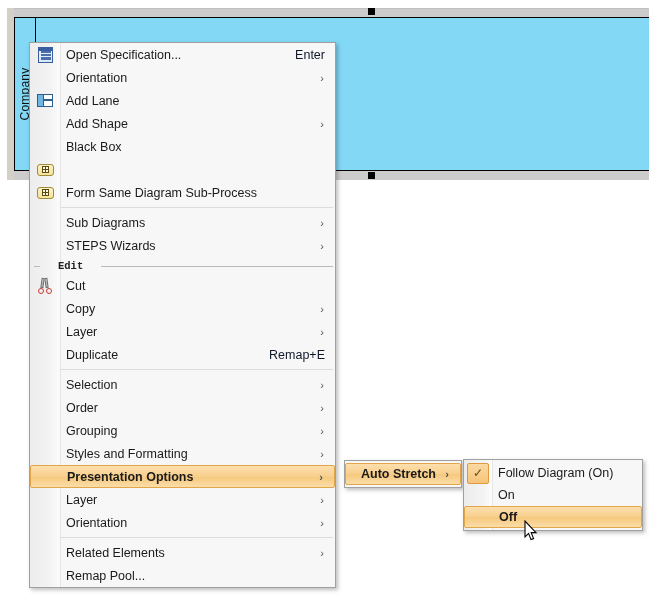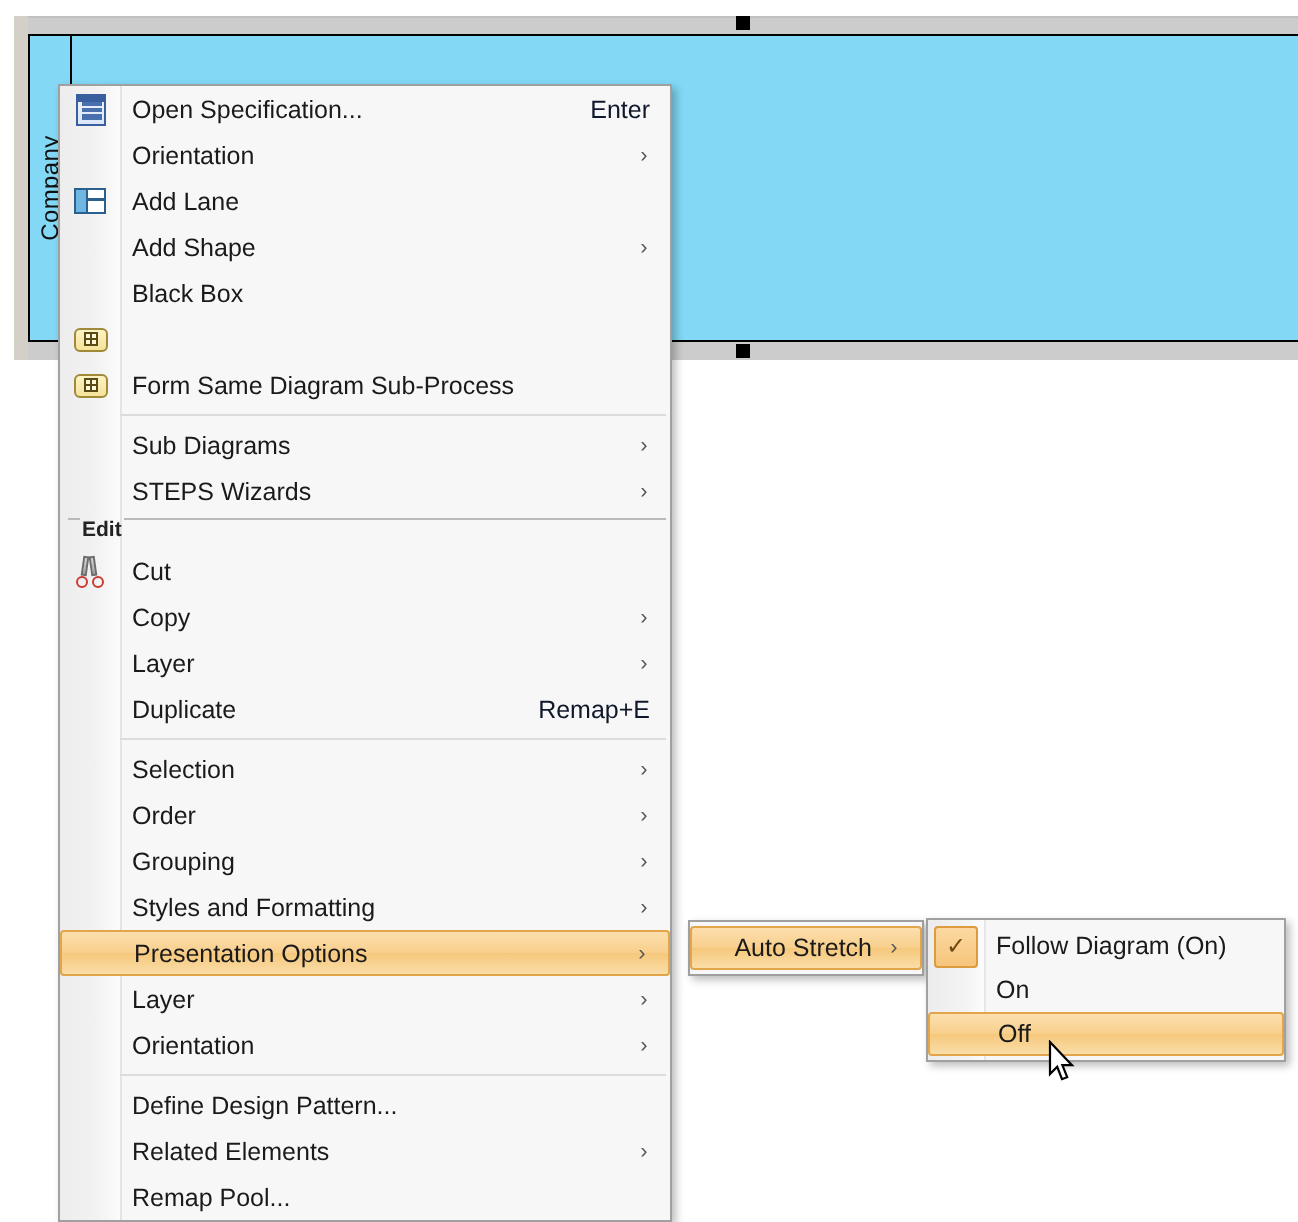--- a/index.html
+++ b/index.html
@@ -162,42 +162,45 @@
     width: 14px;
     text-align: center;
     color: #555;
     font-size: 11px;
   }
   .mi.hl {
     background: linear-gradient(to bottom, #fcdfae 0%, #f8cf8c 50%, #f6c87c 51%, #fadda8 100%);
     border: 1px solid #e2a54a;
     border-radius: 2px;
     z-index: 3;
+    font-weight: bold;
   }
   .mi.hl .ico, .mi.hl .lbl, .mi.hl .arrow { }
 
   .sep {
     position: relative;
     z-index: 2;
     height: 1px;
     background: #dcdcdc;
     margin: 3px 2px 3px 30px;
   }
 
   
   .group-sep {
     position: relative;
     z-index: 2;
     height: 14px;
     margin: 2px 2px 1px 4px;
     display: flex;
-    gap: 1px;
+    align-items: center;
+    gap: 18px;
     font-size: 10.5px;
     font-weight: bold;
     color: #222;
+    font-family: Liberation Mono, monospace;
   }
   .group-sep .dash {
     width: 6px;
     height: 1px;
     background: #b9b9b9;
   }
   .group-sep .line {
     flex: 1 1 auto;
     height: 1px;
     background: #b9b9b9;
@@ -510,24 +513,20 @@
     <div class="mi">
       <span class="ico"></span>
       <span class="lbl">Orientation</span>
       <span class="arrow">›</span>
     </div>
 
     <div class="sep"></div>
 
     <div class="mi">
       <span class="ico"></span>
-      <span class="lbl">Define Design Pattern...</span>
-    </div>
-    <div class="mi">
-      <span class="ico"></span>
       <span class="lbl">Related Elements</span>
       <span class="arrow">›</span>
     </div>
     <div class="mi">
       <span class="ico"></span>
       <span class="lbl">Remap Pool...</span>
     </div>
   </div>
 
   <div class="menu" id="submenu-presentation">

